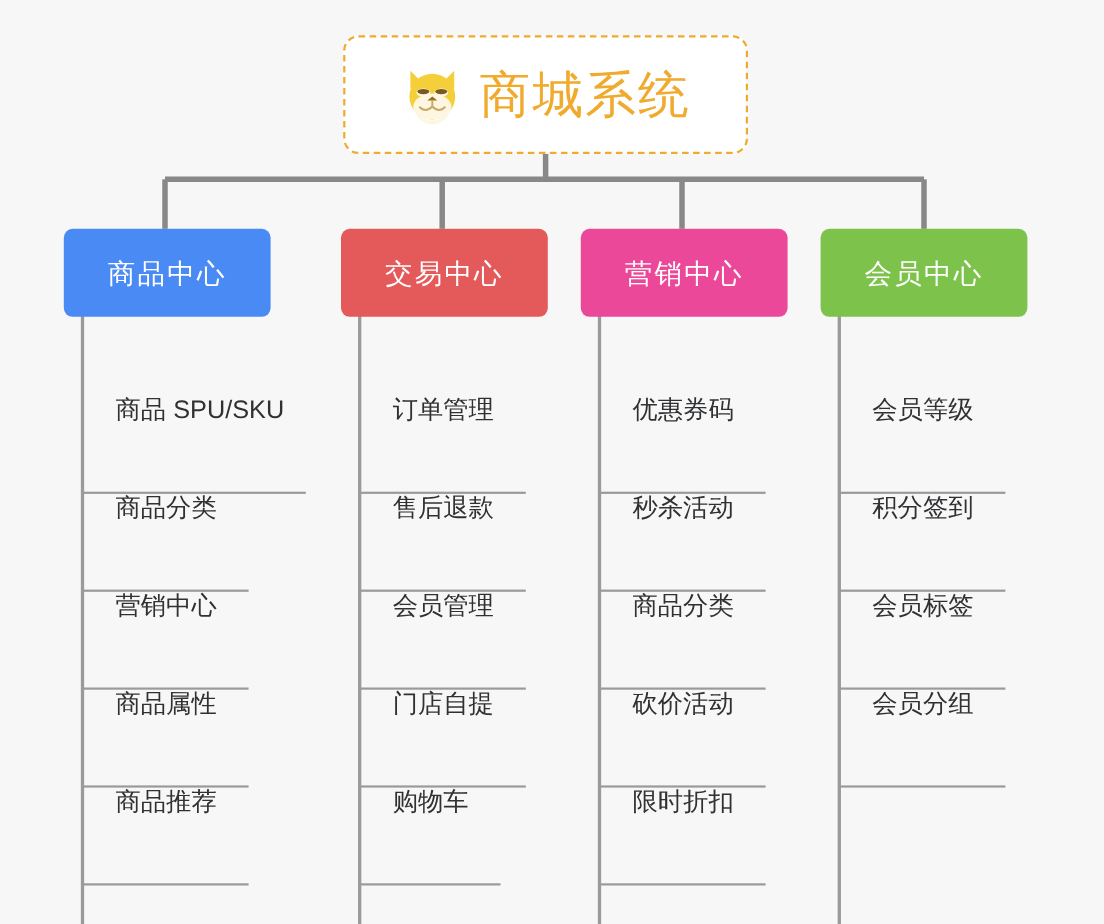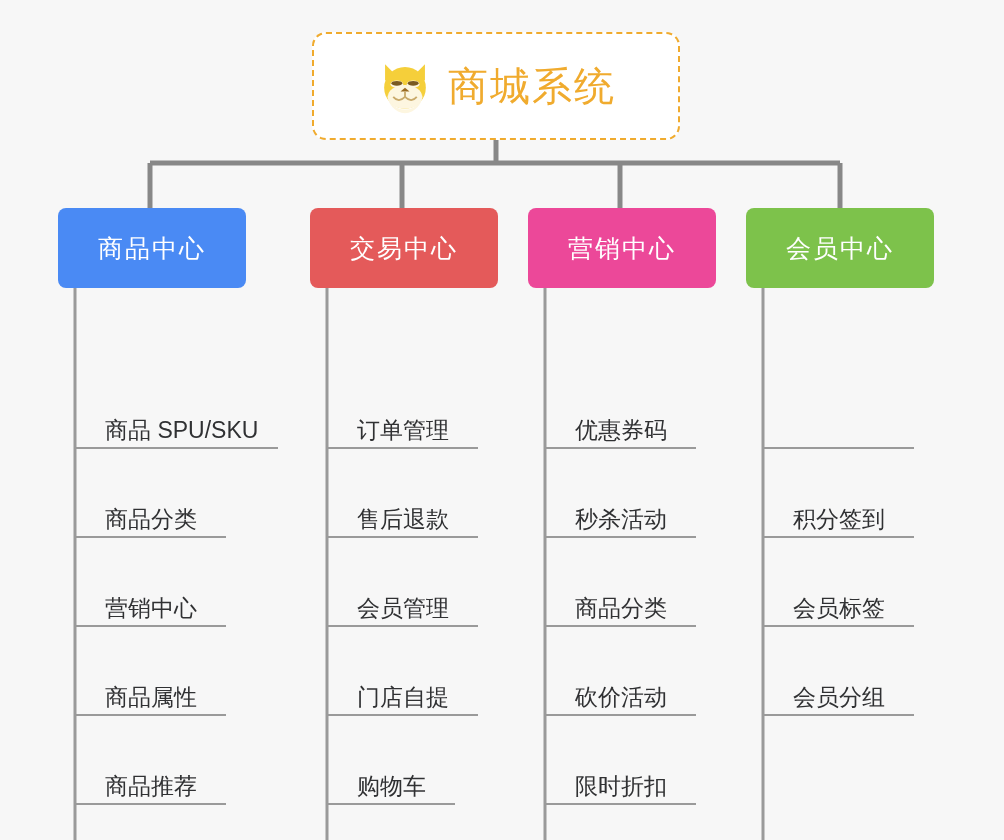--- a/index.html
+++ b/index.html
@@ -35,21 +35,21 @@
     justify-content: center;
     gap: 14px;
   }
   .root-emoji {
     width: 58px;
     height: 58px;
     display: block;
     flex: 0 0 auto;
   }
   .root-title {
-    font-size: 40px;
+    font-size: 46px;
     color: #f0ab2e;
     letter-spacing: 2px;
     line-height: 1;
     white-space: nowrap;
   }
 
   
   #connectors {
     position: absolute;
     left: 0;
@@ -78,21 +78,20 @@
   }
   .leaf-list {
     position: relative;
     margin-top: 72px;
     margin-left: 17px;
   }
   .leaf-item {
     position: relative;
     height: 89px;
     display: flex;
-    align-items: flex-end;
     box-sizing: border-box;
   }
   .leaf-underline {
     position: absolute;
     left: 0;
     bottom: 0;
     height: 2px;
     background: #9a9a9a;
   }
   .leaf-label {
@@ -230,20 +229,21 @@
           <div class="leaf-item"></div>
         </div>
       </div>
       <div class="column" style="left: 746px;">
         <div class="col-header" style="background: rgb(125, 194, 75);">
           <span>会员中心</span>
         </div>
         <div class="leaf-list">
           <div class="leaf-item">
             <div class="leaf-underline" style="width: 151px; background: rgb(154, 154, 154);"></div>
+            <span class="leaf-label">会员等级</span>
           </div>
           <div class="leaf-item">
             <div class="leaf-underline" style="width: 151px; background: rgb(154, 154, 154);"></div>
             <span class="leaf-label">积分签到</span>
           </div>
           <div class="leaf-item">
             <div class="leaf-underline" style="width: 151px; background: rgb(154, 154, 154);"></div>
             <span class="leaf-label">会员标签</span>
           </div>
           <div class="leaf-item">

